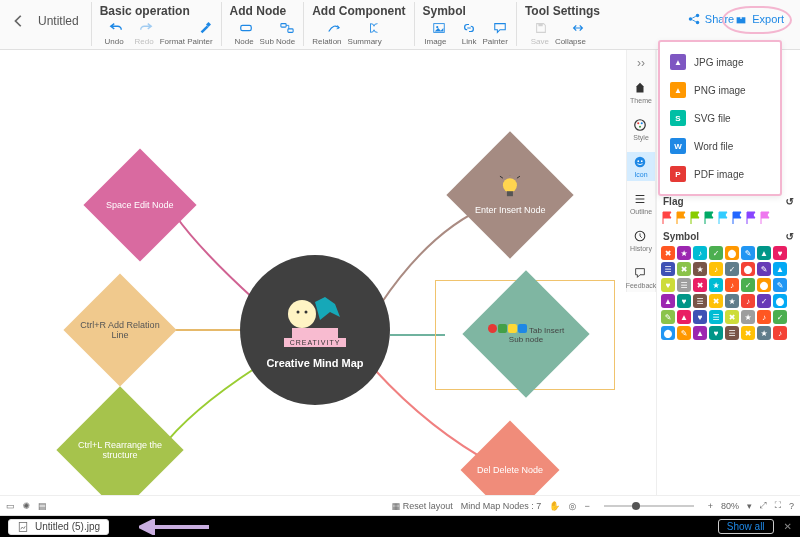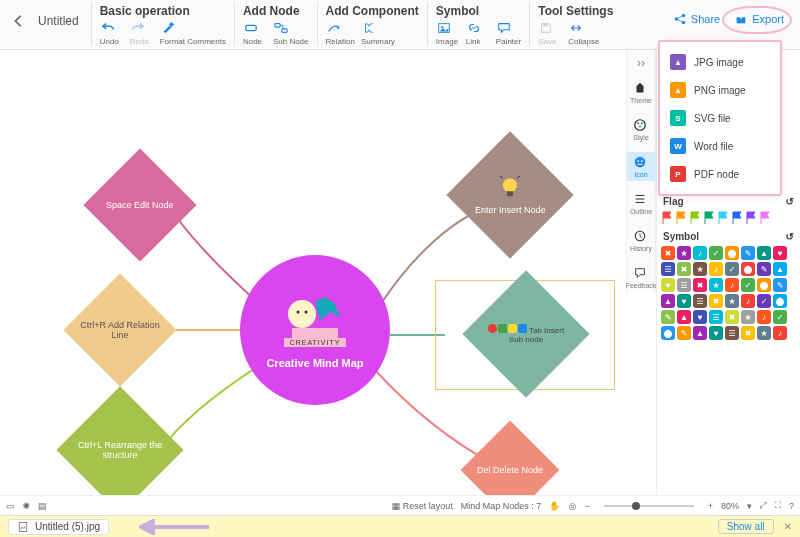--- a/index.html
+++ b/index.html
@@ -4,25 +4,25 @@
 <style>
 *{box-sizing:border-box;margin:0;padding:0;font-family:Arial,Helvetica,sans-serif}
 body{background:#fff;width:800px;height:537px;overflow:hidden;position:relative;font-size:10px;color:#555}
 
 .topbar{display:flex;align-items:flex-start;border-bottom:1px solid #e0e0e0;height:50px;padding:2px 6px;background:#fafafa}
 .back{width:18px;height:18px;display:flex;align-items:center;justify-content:center;margin:10px 6px 0 4px;cursor:pointer;color:#666}
 .doc-title{font-size:12px;margin:12px 12px 0 4px;color:#555}
 .tb-group{border-left:1px solid #e0e0e0;padding:2px 8px 0}
 .tb-group-title{font-size:12px;font-weight:bold;color:#444;margin-bottom:2px}
 .tb-items{display:flex;gap:6px}
-.tb-item{display:flex;flex-direction:column;align-items:flex-start;cursor:pointer;min-width:24px}
+.tb-item{display:flex;flex-direction:column;align-items:flex-end;cursor:pointer;min-width:24px}
 .tb-item .ic{width:16px;height:16px;display:flex;align-items:center;justify-content:center}
 .tb-item span{font-size:8px;color:#666;white-space:nowrap;margin-top:1px}
 .tb-disabled{opacity:.4}
-.topbar-right{margin-left:auto;display:flex;align-items:center;gap:14px;padding:10px 10px 0 0}
+.topbar-right{margin-left:auto;display:flex;align-items:center;gap:0;padding:10px 10px 0 0}
 .share{color:#1e88e5;font-size:11px;font-weight:500;display:flex;align-items:center;gap:4px;cursor:pointer}
 .export{color:#1e88e5;font-size:11px;font-weight:500;display:flex;align-items:center;gap:4px;cursor:pointer;position:relative}
 .export-ring{position:absolute;border:2px solid #f4b6d0;border-radius:50%/60%;width:70px;height:28px;left:-12px;top:-6px;pointer-events:none}
 
 .canvas{position:absolute;left:0;top:50px;right:174px;bottom:42px;background:#fff;overflow:hidden}
 .diamond{position:absolute;transform:rotate(45deg);display:flex;align-items:center;justify-content:center}
 .diamond>div{transform:rotate(-45deg);text-align:center;font-size:9px;color:#fff}
 
 .rail{position:absolute;right:144px;top:50px;width:30px;background:#fafafa;border-left:1px solid #eee;border-right:1px solid #eee;display:flex;flex-direction:column;align-items:center;padding-top:6px;gap:8px}
 .rail .ritem{display:flex;flex-direction:column;align-items:center;font-size:7px;color:#777;cursor:pointer;padding:3px 0;width:100%}
@@ -38,21 +38,21 @@
 
 .dropdown{position:absolute;right:18px;top:40px;width:124px;background:#fff;border:2px solid #f4b6d0;border-radius:3px;padding:6px 0;box-shadow:0 2px 6px rgba(0,0,0,.08);z-index:50}
 .dropdown .dd{display:flex;align-items:center;gap:8px;padding:6px 10px;font-size:10px;color:#444;cursor:pointer}
 .dropdown .dd .dic{width:16px;height:16px;border-radius:2px;display:flex;align-items:center;justify-content:center;color:#fff;font-size:8px;font-weight:bold}
 
 .status{position:absolute;left:0;right:0;bottom:22px;height:20px;border-top:1px solid #eee;background:#fff;display:flex;align-items:center;padding:0 6px;font-size:9px;color:#666;gap:8px}
 .status .spacer{flex:1}
 .zoom-track{width:90px;height:2px;background:#ccc;position:relative;margin:0 6px}
 .zoom-track::after{content:"";position:absolute;width:8px;height:8px;border-radius:50%;background:#555;top:-3px;left:28px}
 
-.dlbar{position:absolute;left:0;right:0;bottom:0;height:22px;border-top:1px solid #ddd;background:#fef9c3;display:flex;align-items:center;padding:0 8px;font-size:10px;color:#444}
+.dlbar{position:absolute;left:0;right:0;bottom:0;height:22px;border-top:1px solid #ddd;background:#000000;display:flex;align-items:center;padding:0 8px;font-size:10px;color:#444}
 .dlbar .file{display:flex;align-items:center;gap:6px;border:1px solid #e0e0e0;border-radius:3px;padding:1px 8px;background:#fff}
 .arrow-anno{width:70px;height:16px;margin-left:30px}
 .showall{margin-left:auto;color:#1e88e5;border:1px solid #ccc;border-radius:3px;padding:1px 8px;cursor:pointer}
 
 svg.links{position:absolute;left:0;top:0;width:100%;height:100%;pointer-events:none}
 .undo-ico{width:14px;height:14px}
 </style>
 </head>
 <body>
 
@@ -83,21 +83,21 @@
           </div>
           <span>Redo</span>
         </div>
       <div class="tb-item">
           <div class="ic">
             <svg viewBox="0 0 16 16" width="14" height="14">
               <path d="M3 12 L10 5 L12 7 L5 14 Z" fill="#1e88e5"></path>
               <rect x="10" y="2" width="4" height="4" fill="#1e88e5" transform="rotate(45 12 4)"></rect>
             </svg>
           </div>
-          <span>Format Comments</span>
+          <span>Format Painter</span>
         </div>
     </div>
   </div>
 
   <div class="tb-group">
     <div class="tb-group-title">Add Node</div>
     <div class="tb-items">
       <div class="tb-item">
           <div class="ic">
             <svg viewBox="0 0 16 16" width="14" height="14">
@@ -230,35 +230,35 @@
   <div class="dd">
       <div class="dic" style="background:#00bfa5">S</div>
       <span>SVG file</span>
     </div>
   <div class="dd">
       <div class="dic" style="background:#1e88e5">W</div>
       <span>Word file</span>
     </div>
   <div class="dd">
       <div class="dic" style="background:#e53935">P</div>
-      <span>PDF node</span>
+      <span>PDF image</span>
     </div>
 </div>
 
 <div class="canvas">
   <svg class="links">
     <path d="M255 250 Q200 200 175 165" stroke="#d06292" stroke-width="2" fill="none"></path>
     <path d="M245 280 Q180 280 175 280" stroke="#e6b96a" stroke-width="2" fill="none"></path>
     <path d="M260 315 Q190 360 160 400" stroke="#9acd32" stroke-width="2" fill="none"></path>
     <path d="M380 255 Q430 180 490 155" stroke="#aa8b82" stroke-width="2" fill="none"></path>
     <path d="M390 285 Q430 285 445 285" stroke="#6fb29e" stroke-width="2" fill="none"></path>
     <path d="M375 320 Q430 380 495 415" stroke="#f08080" stroke-width="2" fill="none"></path>
   </svg>
 
-  <div style="position:absolute;left:240px;top:205px;width:150px;height:150px;border-radius:50%;background:#d946ef;display:flex;flex-direction:column;align-items:center;justify-content:center;color:#fff">
+  <div style="position:absolute;left:240px;top:205px;width:150px;height:150px;border-radius:50%;background:#404040;display:flex;flex-direction:column;align-items:center;justify-content:center;color:#fff">
     <svg width="70" height="50" viewBox="0 0 70 50">
       <circle cx="22" cy="22" r="14" fill="#fff4c4"></circle>
         <circle cx="18" cy="20" r="1.5" fill="#333"></circle>
         <circle cx="26" cy="20" r="1.5" fill="#333"></circle>
       <path d="M35 10 L45 5 L55 12 L60 25 L50 20 L40 28 Z" fill="#16a8b8"></path>
       <rect x="12" y="36" width="46" height="10" fill="#f8bbd0"></rect>
     </svg>
     <div style="font-size:7px;letter-spacing:1px;background:#f8bbd0;color:#333;padding:1px 6px;margin-top:-4px">CREATIVITY</div>
     <div style="font-size:11px;font-weight:bold;margin-top:10px">Creative Mind Map</div>
   </div>

